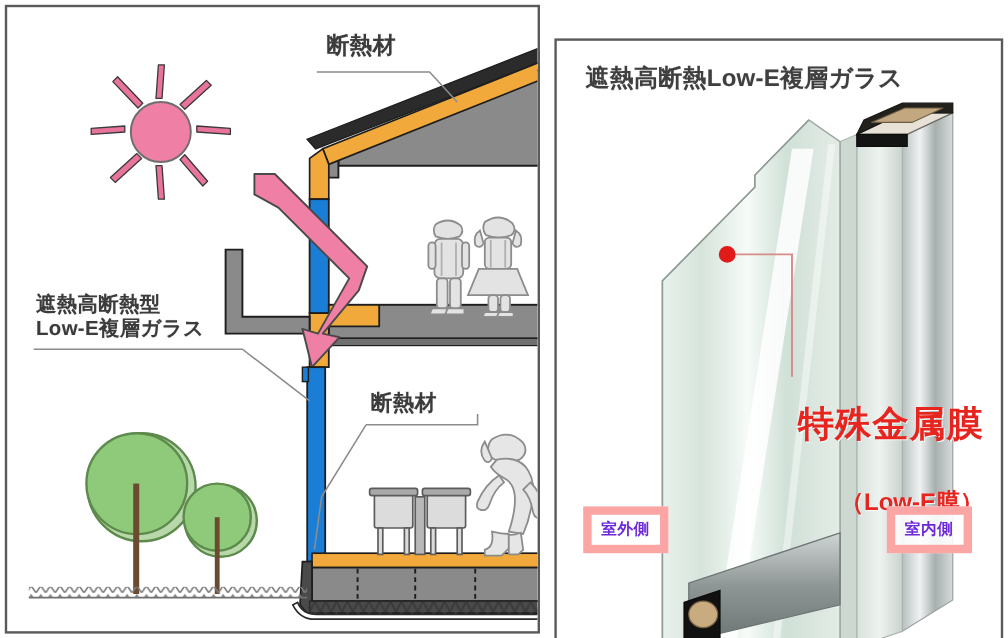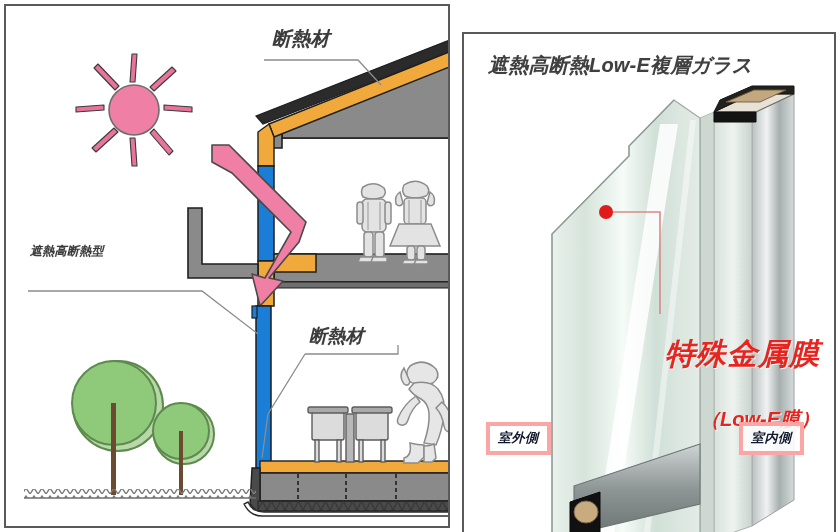--- a/index.html
+++ b/index.html
@@ -12,21 +12,20 @@
     height: 532px;
     font-family: "Liberation Sans", "DejaVu Sans", sans-serif;
     overflow: hidden;
     position: relative;
   }
   #stage {
     position: relative;
     width: 840px;
     height: 480px;
     background: #ffffff;
-    font-style: italic;
   }
   .panel {
     position: absolute;
     background: #ffffff;
     border: 2px solid #5a5a5a;
     box-sizing: border-box;
     overflow: hidden;
   }
   #panel-house {
     left: 4px;
@@ -64,21 +63,21 @@
     font-size: 19px;
   }
   #label-floor-insulation {
     left: 303px;
     top: 320px;
     font-size: 18px;
   }
   #label-lowe-glass {
     left: 24px;
     top: 238px;
-    font-size: 12px;
+    font-size: 17px;
   }
   #glass-title {
     position: absolute;
     left: 24px;
     top: 18px;
     font-size: 20px;
     font-weight: bold;
     color: #3f3f3f;
     white-space: pre;
     letter-spacing: 0.2px;
@@ -102,23 +101,23 @@
     text-shadow: 1px 1px 0 rgba(255,255,255,0.85);
   }
   #callout-red .sub {
     display: block;
     font-size: 20px;
     margin-top: 3px;
     text-shadow: 1px 1px 0 rgba(255,255,255,0.85);
   }
   .side-tag {
     position: absolute;
-    border: 4px solid #fca5a5;
+    border: 7px solid #fca5a5;
     background: rgba(255,255,255,0.88);
-    color: #0f172a;
+    color: #6d28d9;
     font-size: 13px;
     font-weight: bold;
     padding: 3px 8px 4px 8px;
     white-space: pre;
     letter-spacing: 0.5px;
   }
   #tag-outdoor { left: 22px; top: 388px; }
   #tag-indoor  { left: 275px; top: 388px; }
 </style>
 </head>
@@ -288,21 +287,21 @@
         <path d="M299 348 L262 408 L256 452"></path>
         <path d="M22 285 L196 285 L252 328"></path>
       </g>
 
     </svg>
 
     <div class="lbl" id="label-roof-insulation">断熱材</div>
 
     <div class="lbl" id="label-floor-insulation">断熱材</div>
 
-    <div class="lbl" id="label-lowe-glass"><span>遮熱高断熱型</span><br></div>
+    <div class="lbl" id="label-lowe-glass"><span>遮熱高断熱型</span><br><span>Low-E複層ガラス</span></div>
 
   </div>
 
   <div class="panel" id="panel-glass">
 
     <svg class="svg-layer" viewBox="0 0 370 520" preserveAspectRatio="none">
 
       <defs>
         <linearGradient id="paneFront" x1="0" y1="0" x2="1" y2="0">
           <stop offset="0%" stop-color="#e9f1ec"></stop>

